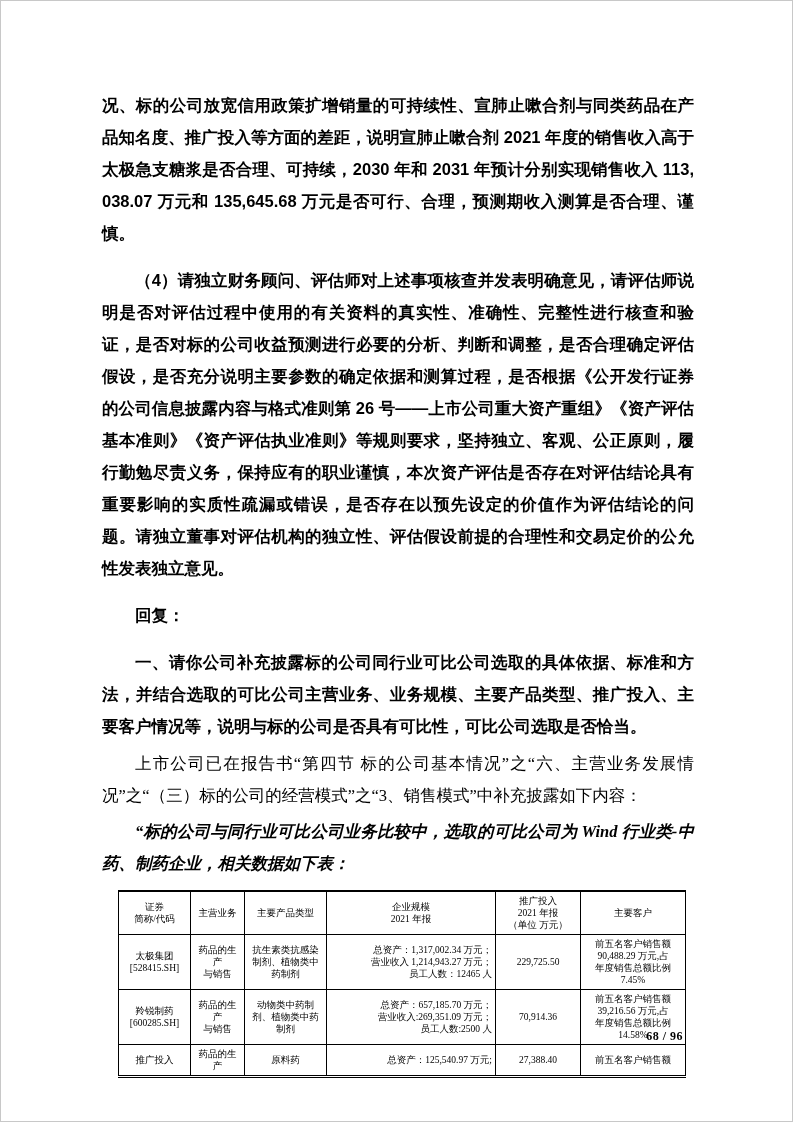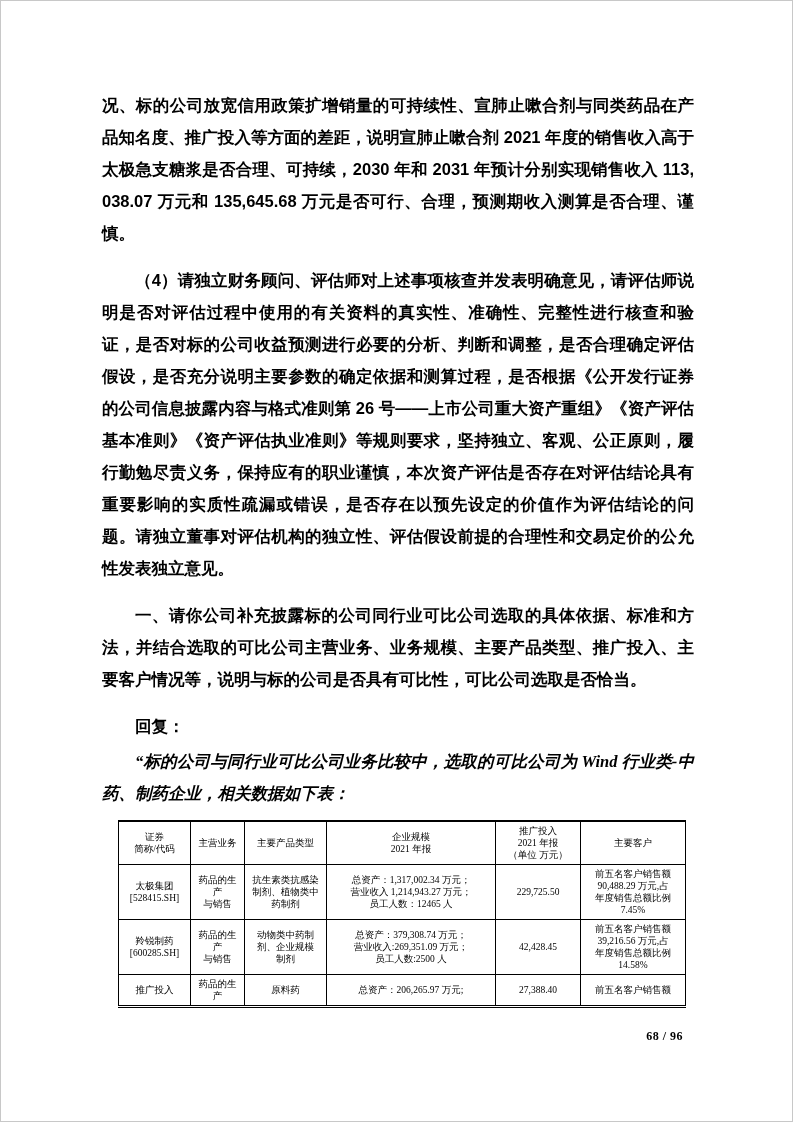--- a/index.html
+++ b/index.html
@@ -56,21 +56,21 @@
     border:1px solid #000;
     font-size:9.5px;
     line-height:12px;
     padding:3px 3px;
     text-align:center;
     vertical-align:middle;
     white-space:pre-line;
     word-break:break-all;
     font-weight:400;
   }
-  table.cmp td.left{text-align:center;}
+  table.cmp td.left{text-align:right;}
   table.cmp tr.cut td{border-bottom:3px double #000;}
   .page-number{
     position:absolute;
     top:1028px;
     right:109px;
     font-family:"Liberation Serif", serif;
     font-weight:700;
     font-size:12px;
     letter-spacing:0.5px;
   }
@@ -78,24 +78,25 @@
 </head>
 <body>
 
 <div class="page">
   <div class="content">
 
     <p class="para q">况、标的公司放宽信用政策扩增销量的可持续性、宣肺止嗽合剂与同类药品在产品知名度、推广投入等方面的差距，说明宣肺止嗽合剂 2021 年度的销售收入高于太极急支糖浆是否合理、可持续，2030 年和 2031 年预计分别实现销售收入 113,038.07 万元和 135,645.68 万元是否可行、合理，预测期收入测算是否合理、谨慎。</p>
 
     <p class="para q indent">（4）请独立财务顾问、评估师对上述事项核查并发表明确意见，请评估师说明是否对评估过程中使用的有关资料的真实性、准确性、完整性进行核查和验证，是否对标的公司收益预测进行必要的分析、判断和调整，是否合理确定评估假设，是否充分说明主要参数的确定依据和测算过程，是否根据《公开发行证券的公司信息披露内容与格式准则第 26 号——上市公司重大资产重组》《资产评估基本准则》《资产评估执业准则》等规则要求，坚持独立、客观、公正原则，履行勤勉尽责义务，保持应有的职业谨慎，本次资产评估是否存在对评估结论具有重要影响的实质性疏漏或错误，是否存在以预先设定的价值作为评估结论的问题。请独立董事对评估机构的独立性、评估假设前提的合理性和交易定价的公允性发表独立意见。</p>
 
+    <p class="para q indent">回复：</p>
+
     <p class="para q indent">一、请你公司补充披露标的公司同行业可比公司选取的具体依据、标准和方法，并结合选取的可比公司主营业务、业务规模、主要产品类型、推广投入、主要客户情况等，说明与标的公司是否具有可比性，可比公司选取是否恰当。</p>
 
-    <p class="para q indent">回复：</p>
-
+    <p class="para narr indent">上市公司已在报告书“第四节 标的公司基本情况”之“六、主营业务发展情况”之“（三）标的公司的经营模式”之“3、销售模式”中补充披露如下内容：</p>
 
     <p class="para kai indent">“标的公司与同行业可比公司业务比较中，选取的可比公司为 Wind 行业类-中药、制药企业，相关数据如下表：</p>
 
     <table class="cmp">
       <colgroup>
         <col style="width:72px">
         <col style="width:54px">
         <col style="width:82px">
         <col style="width:169px">
         <col style="width:85px">
@@ -132,36 +133,36 @@
 90,488.29 万元,占
 年度销售总额比例
 7.45%</td>
         </tr>
         <tr>
           <td>羚锐制药
 [600285.SH]</td>
           <td>药品的生产
 与销售</td>
           <td>动物类中药制
-剂、企业规模
+剂、植物类中药
 制剂</td>
-          <td class="left">总资产：379,308.74 万元；
+          <td class="left">总资产：657,185.70 万元；
 营业收入:269,351.09 万元；
 员工人数:2500 人</td>
-          <td>42,428.45</td>
+          <td>70,914.36</td>
           <td>前五名客户销售额
 39,216.56 万元,占
 年度销售总额比例
 14.58%</td>
         </tr>
         <tr class="cut">
           <td>推广投入</td>
           <td>药品的生产</td>
           <td>原料药</td>
-          <td class="left">总资产：206,265.97 万元;</td>
+          <td class="left">总资产：125,540.97 万元;</td>
           <td>27,388.40</td>
           <td>前五名客户销售额</td>
         </tr>
       </tbody>
     </table>
 
   </div>
 
   <div class="page-number">68 / 96</div>
 </div>

